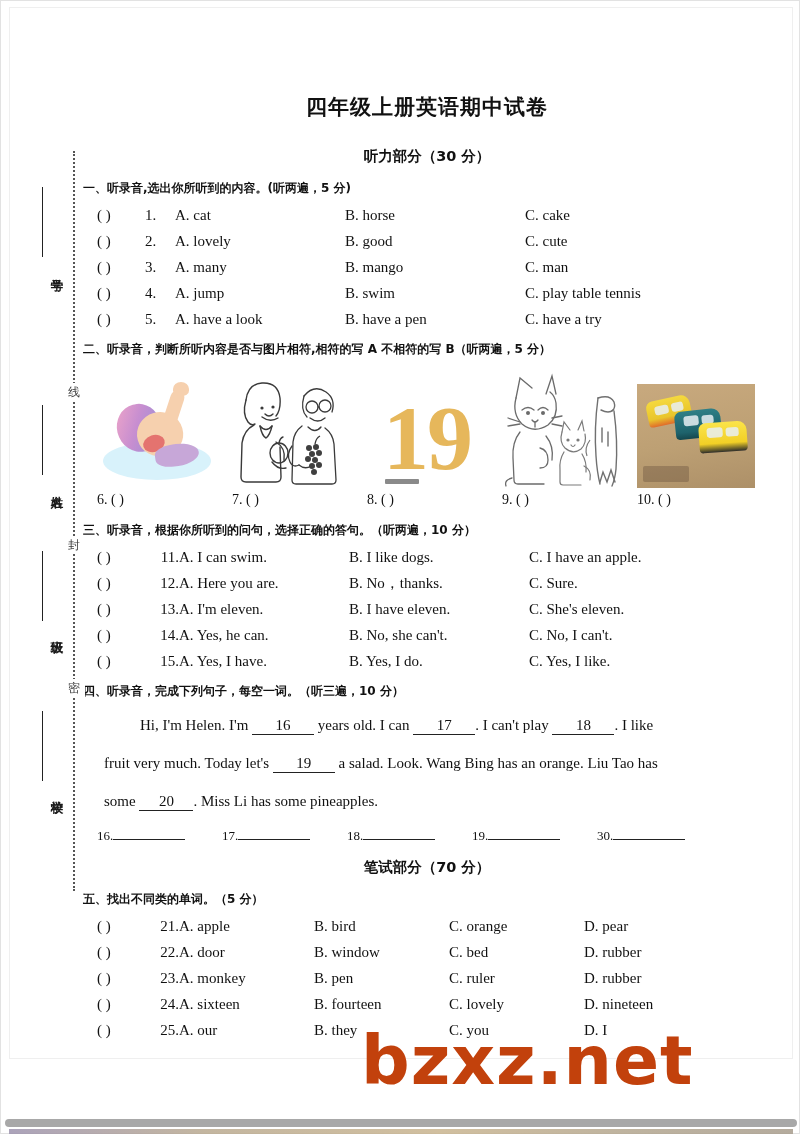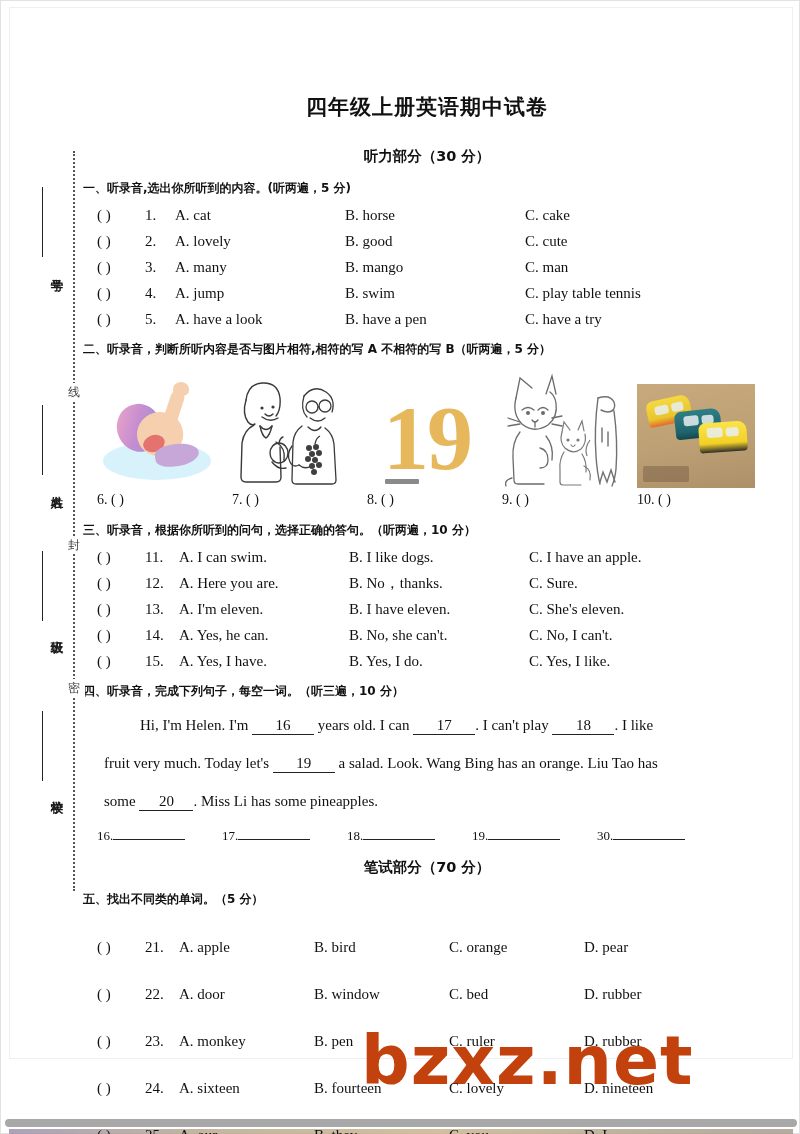--- a/index.html
+++ b/index.html
@@ -136,29 +136,29 @@
     white-space: nowrap;
   }
   .brack {
     width: 48px;
     flex: 0 0 48px;
     letter-spacing: 0;
   }
   .qnum {
     flex: 0 0 30px;
   }
-  .qnum.wide { flex: 0 0 34px; }
+  .qnum.wide { flex: 0 0 34px; text-align: right; }
   .opt-a { flex: 0 0 170px; }
   .opt-b { flex: 0 0 180px; }
   .opt-c { flex: 0 0 160px; }
   .opt-d { flex: 0 0 120px; }
 
   .sec5 .opt-a { flex: 0 0 135px; }
   .sec5 .opt-b { flex: 0 0 135px; }
-  .sec5 .opt-c { flex: 0 0 135px; margin-top: 21px; }
+  .sec5 .opt-c { flex: 0 0 135px; }
 
   
   .pic-strip {
     position: relative;
     height: 120px;
     margin-top: 10px;
     display: flex;
     align-items: flex-end;
     justify-content: space-between;
   }

